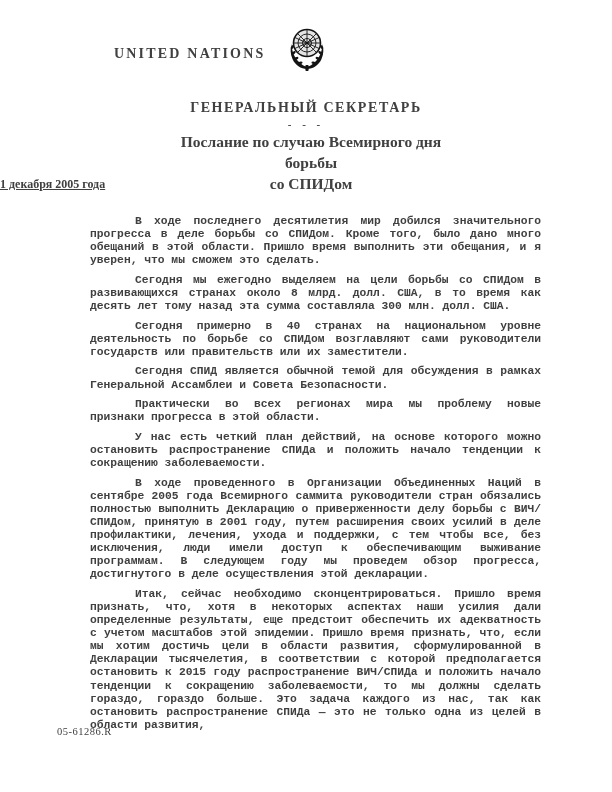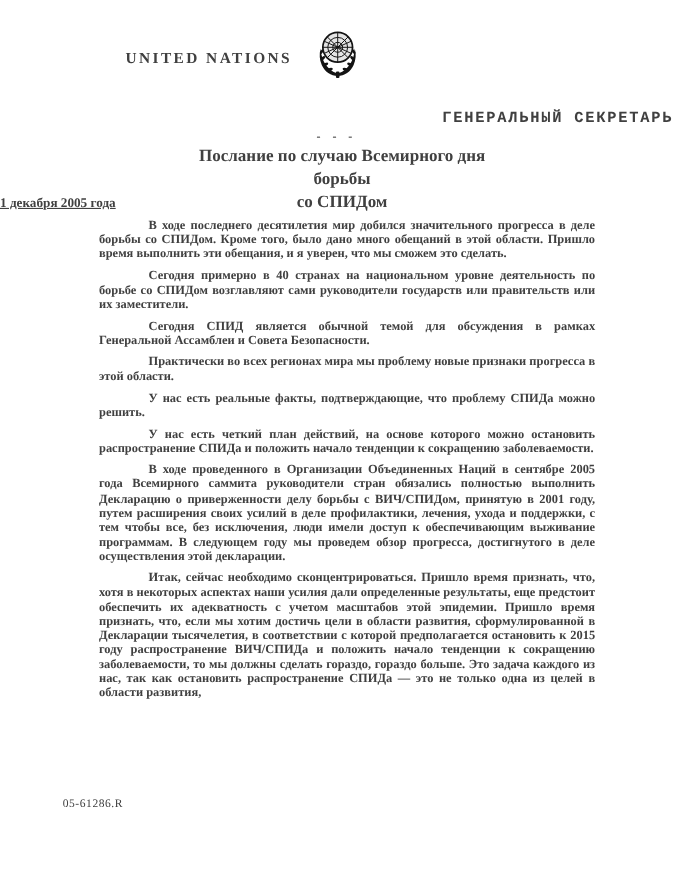--- a/index.html
+++ b/index.html
@@ -23,44 +23,45 @@
     font-size:14px; font-weight:bold; letter-spacing:2.2px;
     white-space:nowrap;
   }
   .emblem {
     position:absolute; left:288px; top:25px;
     width:38px; height:48px;
   }
   
   .main-heading {
     position:absolute; left:0; top:100px; width:612px;
-    text-align:right;
-    font-size:14px; font-weight:bold; letter-spacing:1.6px;font-family:Liberation Mono, monospace;
+    text-align:center;
+    font-size:14px; font-weight:bold; letter-spacing:1.6px;
   }
   .separator {
     position:absolute; left:0; top:118px; width:612px;
     text-align:center;
     font-size:11px; font-weight:bold; letter-spacing:4px;
   }
   .message-title {
     position:absolute; left:161px; top:131px; width:300px;
     font-size:15.5px; font-weight:bold; line-height:21px;
     text-align:center;
   }
   .doc-date {
     position:absolute; left:0; top:177px; width:612px;
     text-align:left;
     font-size:12px; font-weight:bold;
   }
   .doc-date span { text-decoration:underline; }
   
   .body-text {
-    position:absolute; left:90px; top:199px; width:451px;
+    position:absolute; left:90px; top:215px; width:451px;
     font-size:11.3px; font-weight:bold; line-height:13.1px;
     text-align:justify;
+    font-family:Liberation Mono, monospace;
   }
   .body-text p { margin:0 0 6.5px 0; text-indent:45px; }
   
   .footer-num {
     position:absolute; left:57px; top:726px;
     font-size:10.5px; font-weight:normal; letter-spacing:0.5px;
   }
 </style>
 </head>
 <body>
@@ -107,24 +108,24 @@
     <div>Послание по случаю Всемирного дня борьбы</div>
     <div>со СПИДом</div>
   </div>
 
   <div class="doc-date">
     <span>1 декабря 2005 года</span>
   </div>
 
   <div class="body-text">
     <p>В ходе последнего десятилетия мир добился значительного прогресса в деле борьбы со СПИДом. Кроме того, было дано много обещаний в этой области. Пришло время выполнить эти обещания, и я уверен, что мы сможем это сделать.</p>
+    <p>Сегодня мы ежегодно выделяем на цели борьбы со СПИДом в развивающихся странах около 8 млрд. долл. США, в то время как десять лет тому назад эта сумма составляла 300 млн. долл. США.</p>
     <p>Сегодня примерно в 40 странах на национальном уровне деятельность по борьбе со СПИДом возглавляют сами руководители государств или правительств или их заместители.</p>
     <p>Сегодня СПИД является обычной темой для обсуждения в рамках Генеральной Ассамблеи и Совета Безопасности.</p>
     <p>Практически во всех регионах мира мы проблему новые признаки прогресса в этой области.</p>
-    <p>У нас есть реальные факты, подтверждающие, что проблему СПИДа можно решить.</p>
     <p>У нас есть четкий план действий, на основе которого можно остановить распространение СПИДа и положить начало тенденции к сокращению заболеваемости.</p>
     <p>В ходе проведенного в Организации Объединенных Наций в сентябре 2005 года Всемирного саммита руководители стран обязались полностью выполнить Декларацию о приверженности делу борьбы с ВИЧ/СПИДом, принятую в 2001 году, путем расширения своих усилий в деле профилактики, лечения, ухода и поддержки, с тем чтобы все, без исключения, люди имели доступ к обеспечивающим выживание программам. В следующем году мы проведем обзор прогресса, достигнутого в деле осуществления этой декларации.</p>
     <p>Итак, сейчас необходимо сконцентрироваться. Пришло время признать, что, хотя в некоторых аспектах наши усилия дали определенные результаты, еще предстоит обеспечить их адекватность с учетом масштабов этой эпидемии. Пришло время признать, что, если мы хотим достичь цели в области развития, сформулированной в Декларации тысячелетия, в соответствии с которой предполагается остановить к 2015 году распространение ВИЧ/СПИДа и положить начало тенденции к сокращению заболеваемости, то мы должны сделать гораздо, гораздо больше. Это задача каждого из нас, так как остановить распространение СПИДа — это не только одна из целей в области развития,</p>
   </div>
 
   <span class="footer-num">05-61286.R</span>
 
 </div>
 
 </body></html>

